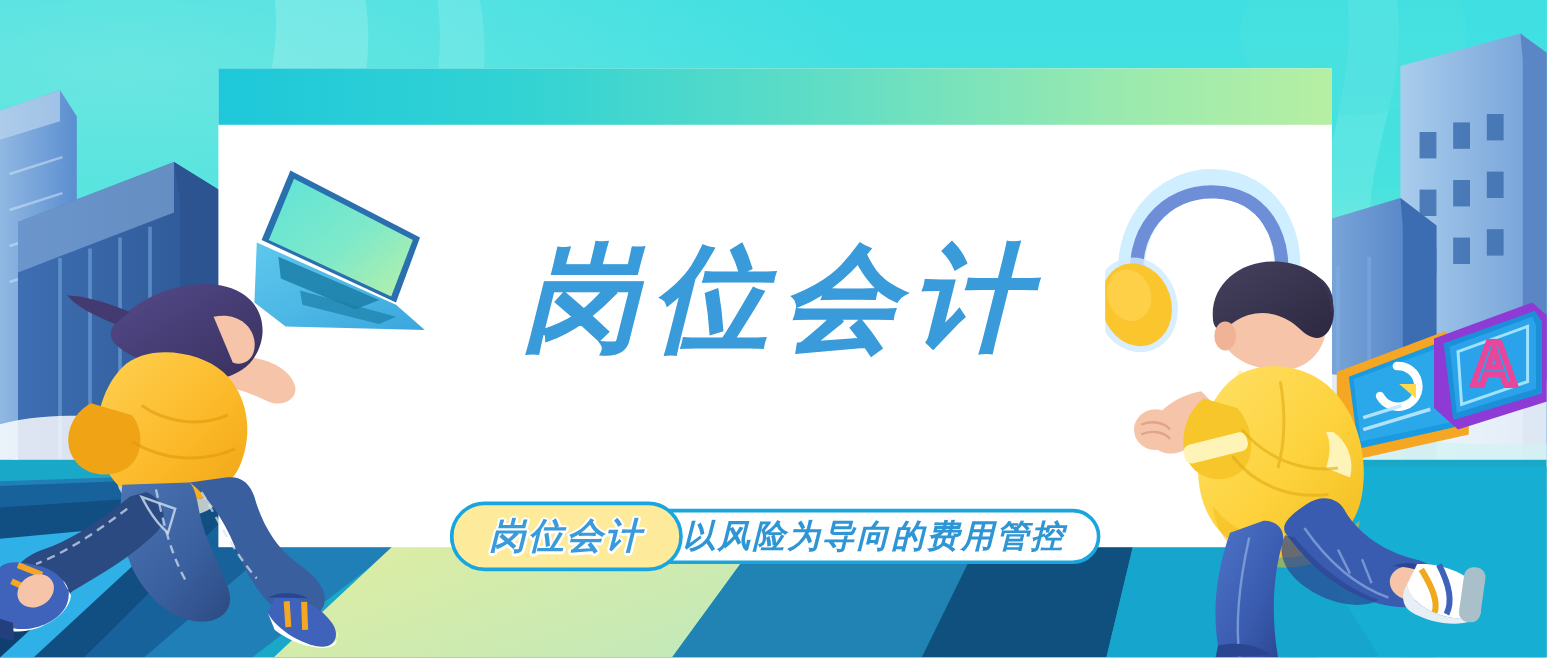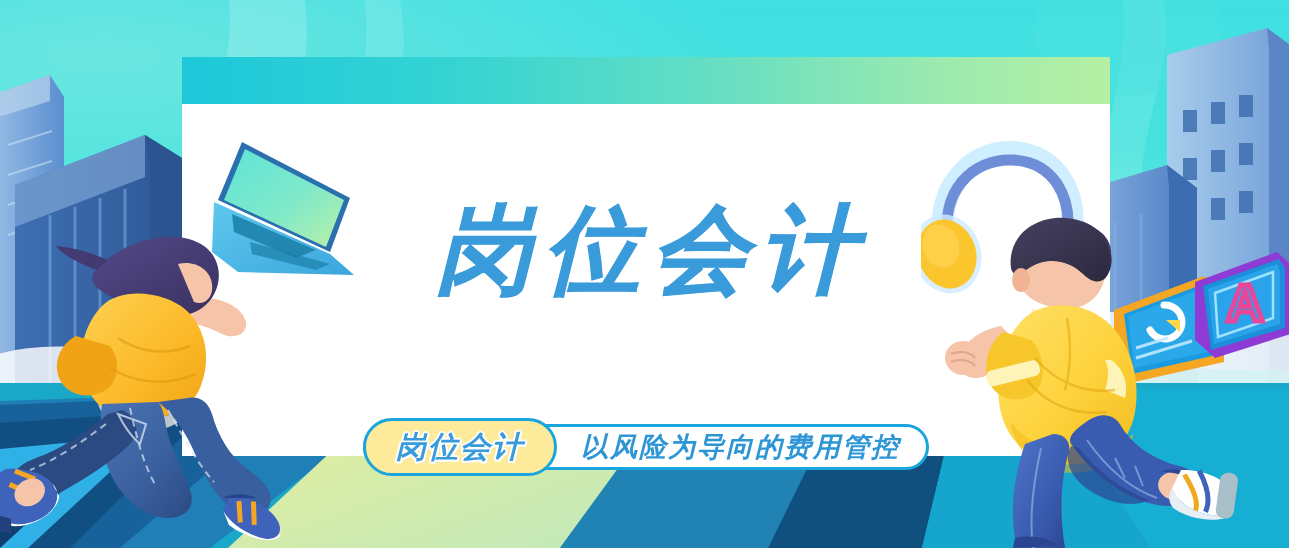--- a/index.html
+++ b/index.html
@@ -97,21 +97,20 @@
     font-size:30px;
     font-weight:bold;
     font-style:italic;
     letter-spacing:2px;
     color:#3a9bdb;
     text-shadow:
        2px 0 0 #fff, -2px 0 0 #fff, 0 2px 0 #fff, 0 -2px 0 #fff,
        1.5px 1.5px 0 #fff, -1.5px 1.5px 0 #fff, 1.5px -1.5px 0 #fff, -1.5px -1.5px 0 #fff;
   }
   #subpill-text {
-    padding-left:24px;
     font-size:27px;
     font-weight:bold;
     font-style:italic;
     letter-spacing:2px;
     color:#2f96d6;
   }
 
   
   .laptop { position:absolute; left:22px; top:36px; width:160px; height:150px; z-index:8; }
   .headphone { position:absolute; right:24px; top:30px; width:165px; height:160px; z-index:8; }

